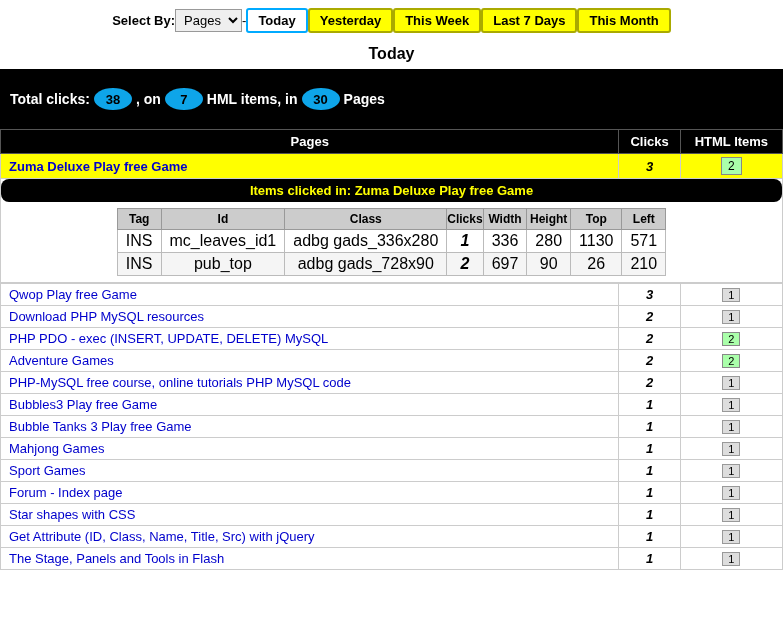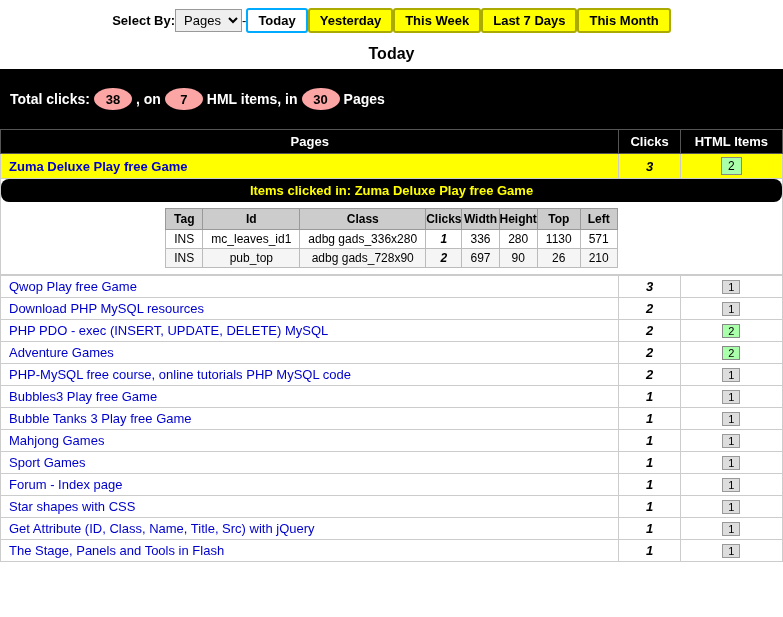--- a/index.html
+++ b/index.html
@@ -25,21 +25,21 @@
     .page-title {
       text-align: center; font-size: 16px; font-weight: bold;
       padding: 4px 0 6px; color: #000;
     }
 
     .summary-bar {
       background: #000; color: #fff; font-size: 14px; font-weight: bold;
       padding: 19px 10px; display: flex; align-items: center; gap: 4px;
     }
     .badge {
-      background: #fca5a5; color: #000; font-weight: bold;
+      background: #0ea5e9; color: #000; font-weight: bold;
       border-radius: 50%; width: 38px; height: 22px;
       display: inline-flex; align-items: center; justify-content: center;
       font-size: 13px;
     }
 
     .main-table {
       width: 100%; border-collapse: collapse;
     }
     .main-table th {
       background: #000; color: #fff; font-weight: bold;
@@ -70,21 +70,21 @@
 
     .inner-table {
       width: auto; border-collapse: collapse; margin: 0 auto;
     }
     .inner-table th {
       background: #cccccc; color: #000; font-weight: bold;
       padding: 3px 0; text-align: center; font-size: 12px;
       border: 1px solid #999;
     }
     .inner-table td {
-      padding: 2px 8px; font-size: 12px; text-align: center;
+      padding: 2px 8px; font-size: 16px; text-align: center;
       border: 1px solid #bbb;
     }
     .inner-table tr:nth-child(odd) td { background: #fff; }
     .inner-table tr:nth-child(even) td { background: #f5f5f5; }
 
     .page-link { color: #0000cc; text-decoration: none; font-size: 13px; }
 
     .data-row td { background: #fff; margin-left: 8px; }
     .data-row .clicks-cell { font-style: italic; font-weight: bold; text-align: center; }
     .data-row .html-cell { text-align: center; }

